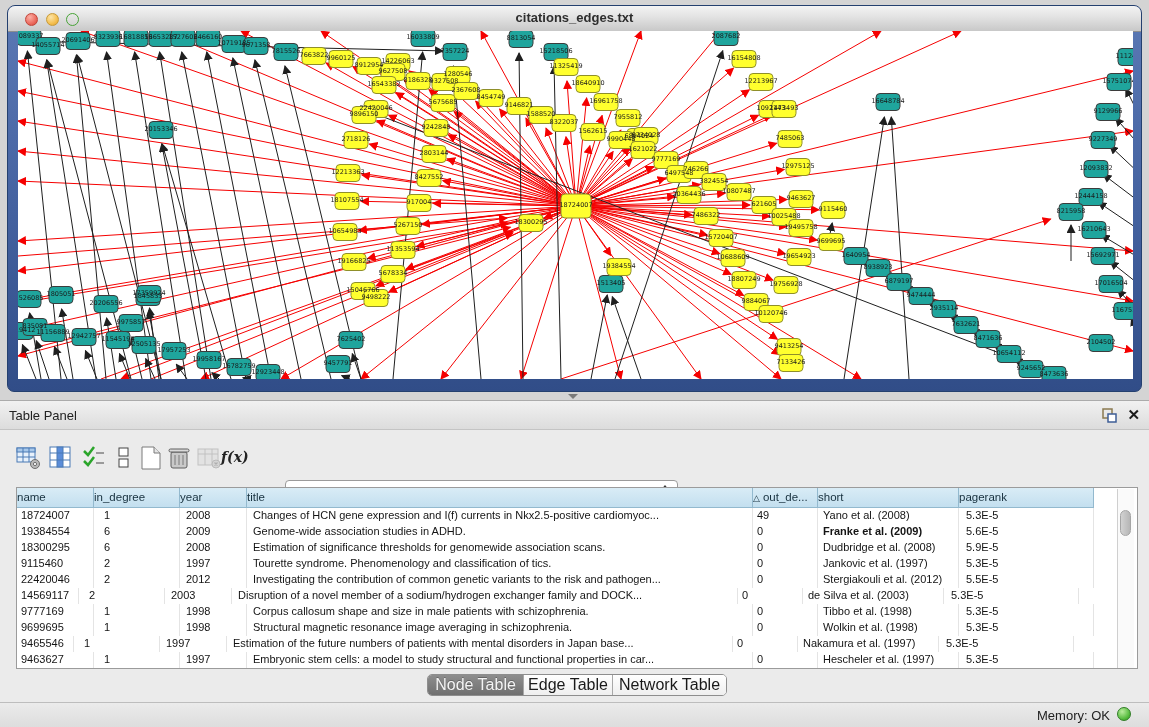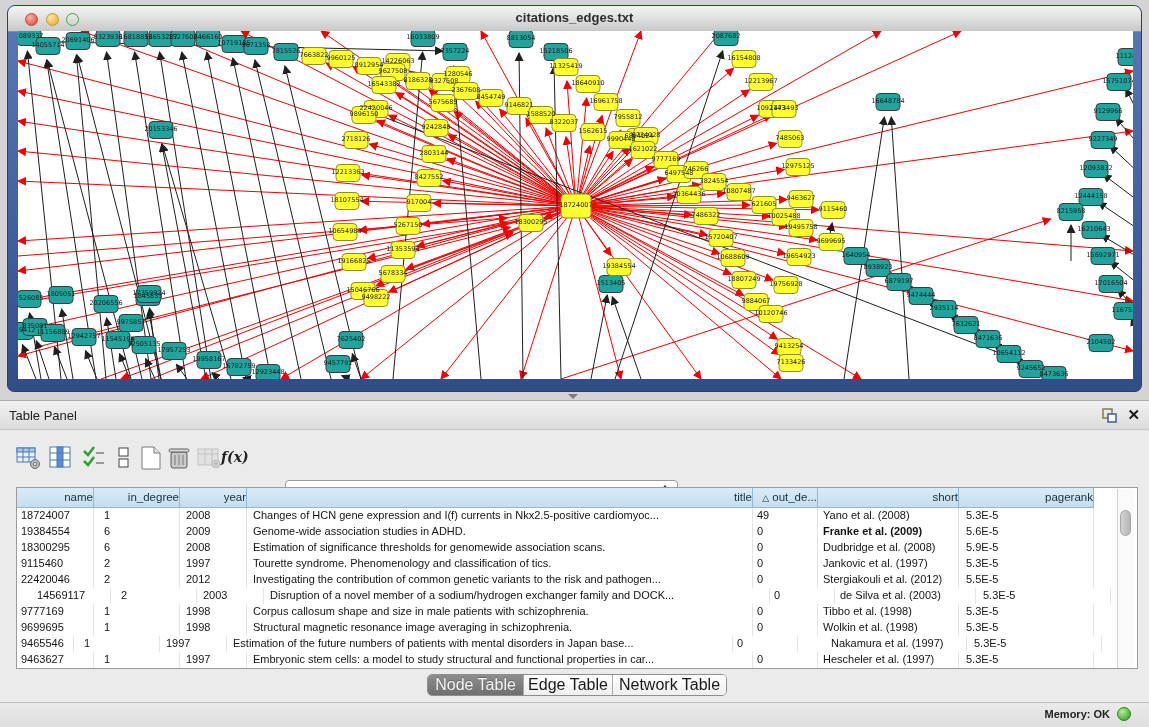--- a/index.html
+++ b/index.html
@@ -49,41 +49,41 @@
   .combo-text{position:absolute;left:10px;top:4px;font-size:12px;color:#111;}
   .combo-arrows{position:absolute;right:8px;top:4px;width:8px;height:14px;}
   .combo-arrows .up{position:absolute;top:0;left:0;width:0;height:0;border-left:4px solid transparent;border-right:4px solid transparent;border-bottom:5px solid #333;}
   .combo-arrows .dn{position:absolute;bottom:0;left:0;width:0;height:0;border-left:4px solid transparent;border-right:4px solid transparent;border-top:5px solid #333;}
 
   .tbl-wrap{position:absolute;left:16px;top:87px;width:1122px;height:182px;background:#FFFFFF;
     border:1px solid #9B9B9B;box-sizing:border-box;}
   .tbl-head{position:absolute;left:0;top:0;height:20px;display:flex;}
   .th{height:20px;box-sizing:border-box;background:linear-gradient(180deg,#D9ECF6,#C3DFEF);
     border-right:1px solid #93B9CE;border-bottom:1px solid #93B9CE;
-    font-size:11.5px;color:#17303E;text-align:right;line-height:19px;overflow:hidden;white-space:nowrap;}
+    font-size:11.5px;color:#17303E;text-align:left;line-height:19px;overflow:hidden;white-space:nowrap;}
   .th .sort-glyph{font-size:9px;margin-right:3px;color:#17303E;}
   .tbl-body{position:absolute;left:0;top:20px;}
   .tr{display:flex;height:16px;}
   .td{height:16px;box-sizing:border-box;border-right:1px solid #E4E4E4;
       font-size:11px;color:#141414;line-height:15px;white-space:nowrap;overflow:hidden;}
   .vsb{position:absolute;right:3px;top:1px;width:16px;height:179px;background:#FAFAFA;border-left:1px solid #CFCFCF;}
   .vsb-thumb{position:absolute;left:2px;top:21px;width:11px;height:26px;border-radius:6px;
       background:linear-gradient(90deg,#D2D2D2,#B6B6B6);border:1px solid #A5A5A5;box-sizing:border-box;}
 
   .tabs{position:absolute;left:427px;top:274px;height:20px;display:flex;
     border:1px solid #8E8E8E;border-radius:5px;overflow:hidden;background:#FFF;}
   .tab{height:20px;line-height:20px;font-size:16px;color:#1A1A1A;text-align:center;
     background:linear-gradient(180deg,#FFFFFF,#EFEFEF);border-right:1px solid #A8A8A8;}
   .tab:last-child{border-right:none;}
   .tab.active{background:linear-gradient(180deg,#8E8E8E,#707070);color:#F4F4F4;text-shadow:0 -1px 0 rgba(0,0,0,.25);}
 
   
   .statusbar{position:absolute;left:0;top:702px;width:1149px;height:25px;
     background:linear-gradient(180deg,#EBEBEB,#DDDDDD);border-top:1px solid #BDBDBD;box-sizing:border-box;}
-  .mem-label{position:absolute;right:39px;top:5px;font-size:11px;color:#222;font-weight:bold;}
+  .mem-label{position:absolute;right:39px;top:5px;font-size:13px;color:#222;}
   .mem-dot{position:absolute;right:18px;top:4px;width:14px;height:14px;border-radius:50%;
     background:radial-gradient(circle at 35% 30%,#B9EC9C,#54BA3C 65%,#2F8C20);border:1px solid #2E7D23;box-sizing:border-box;}
 </style>
 </head>
 <body>
 
 <div id="app">
 
   <div class="net-window">
     <div class="titlebar">
@@ -679,21 +679,21 @@
           <div class="tr">
             <div class="td" style="width: 77px; padding-left: 4px;">22420046</div>
             <div class="td" style="width: 86px; padding-left: 10px;">2</div>
             <div class="td" style="width: 67px; padding-left: 6px;">2012</div>
             <div class="td" style="width: 506px; padding-left: 6px;">Investigating the contribution of common genetic variants to the risk and pathogen...</div>
             <div class="td" style="width: 65px; padding-left: 4px;">0</div>
             <div class="td" style="width: 141px; padding-left: 5px;">Stergiakouli et al. (2012)</div>
             <div class="td" style="width: 135px; padding-left: 7px;">5.5E-5</div>
           </div>
           <div class="tr">
-            <div class="td" style="width: 94px; padding-left: 20px;">14569117</div>
+            <div class="td" style="width: 62px; padding-left: 4px;">14569117</div>
             <div class="td" style="width: 86px; padding-left: 10px;">2</div>
             <div class="td" style="width: 67px; padding-left: 6px;">2003</div>
             <div class="td" style="width: 506px; padding-left: 6px;">Disruption of a novel member of a sodium/hydrogen exchanger family and DOCK...</div>
             <div class="td" style="width: 65px; padding-left: 4px;">0</div>
             <div class="td" style="width: 141px; padding-left: 5px;">de Silva et al. (2003)</div>
             <div class="td" style="width: 135px; padding-left: 7px;">5.3E-5</div>
           </div>
           <div class="tr">
             <div class="td" style="width: 77px; padding-left: 4px;">9777169</div>
             <div class="td" style="width: 86px; padding-left: 10px;">1</div>
@@ -711,21 +711,21 @@
             <div class="td" style="width: 65px; padding-left: 4px;">0</div>
             <div class="td" style="width: 141px; padding-left: 5px;">Wolkin et al. (1998)</div>
             <div class="td" style="width: 135px; padding-left: 7px;">5.3E-5</div>
           </div>
           <div class="tr">
             <div class="td" style="width: 57px; padding-left: 4px;">9465546</div>
             <div class="td" style="width: 86px; padding-left: 10px;">1</div>
             <div class="td" style="width: 67px; padding-left: 6px;">1997</div>
             <div class="td" style="width: 506px; padding-left: 6px;">Estimation of the future numbers of patients with mental disorders in Japan base...</div>
             <div class="td" style="width: 65px; padding-left: 4px;">0</div>
-            <div class="td" style="width: 141px; padding-left: 5px; margin-left: 28px;">Nakamura et al. (1997)</div>
+            <div class="td" style="width: 141px; padding-left: 5px;">Nakamura et al. (1997)</div>
             <div class="td" style="width: 135px; padding-left: 7px;">5.3E-5</div>
           </div>
           <div class="tr">
             <div class="td" style="width: 77px; padding-left: 4px;">9463627</div>
             <div class="td" style="width: 86px; padding-left: 10px;">1</div>
             <div class="td" style="width: 67px; padding-left: 6px;">1997</div>
             <div class="td" style="width: 506px; padding-left: 6px;">Embryonic stem cells: a model to study structural and functional properties in car...</div>
             <div class="td" style="width: 65px; padding-left: 4px;">0</div>
             <div class="td" style="width: 141px; padding-left: 5px;">Hescheler et al. (1997)</div>
             <div class="td" style="width: 135px; padding-left: 7px;">5.3E-5</div>

